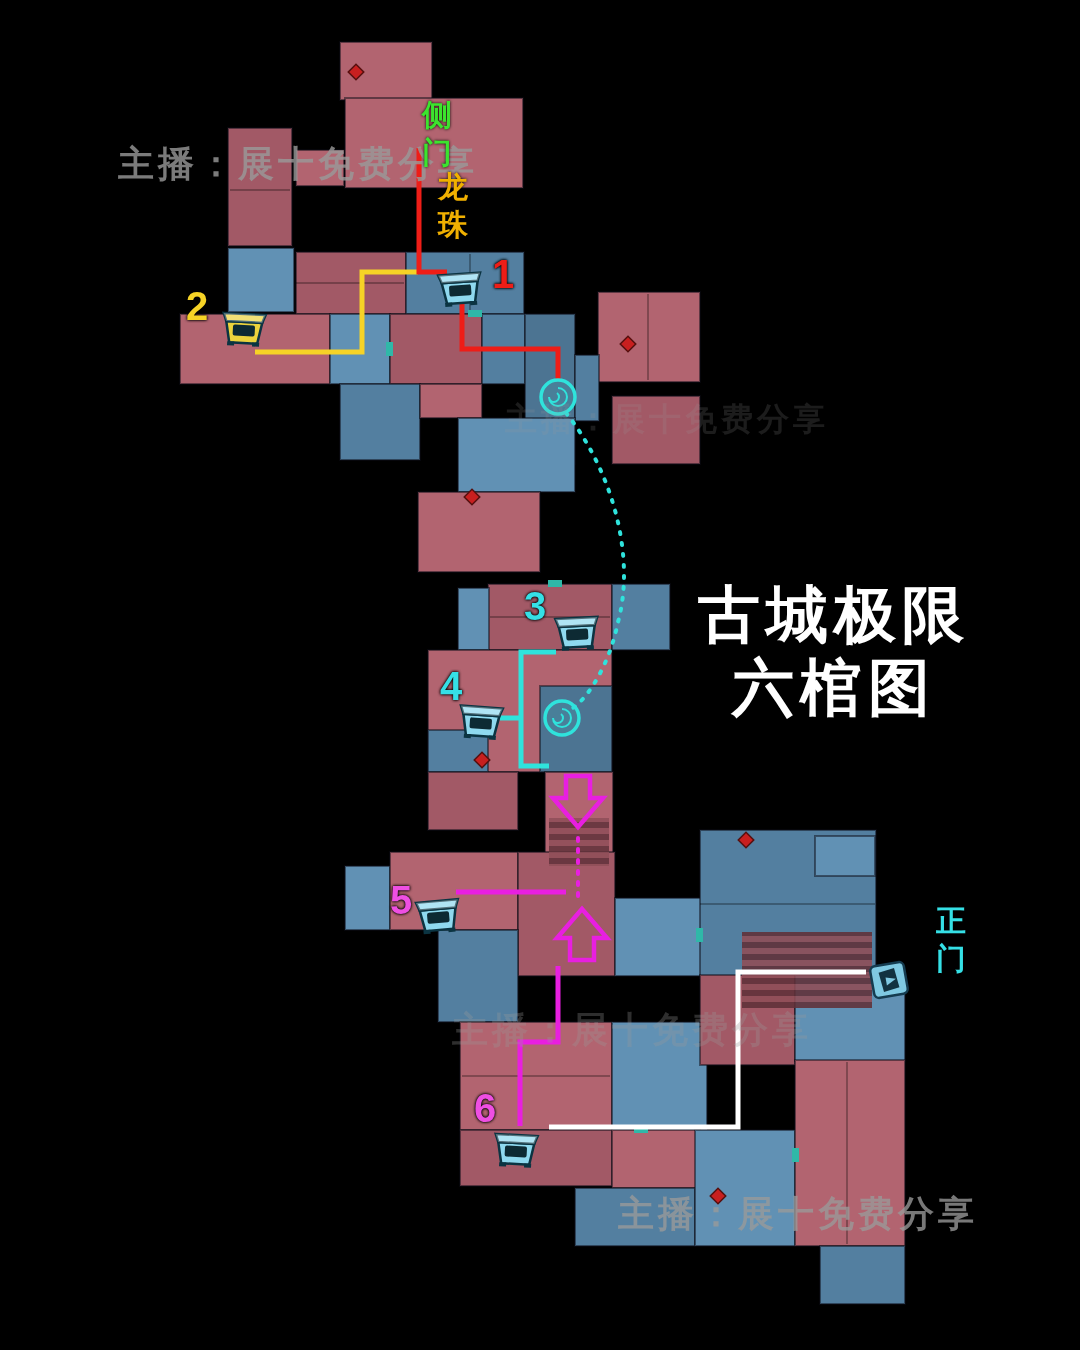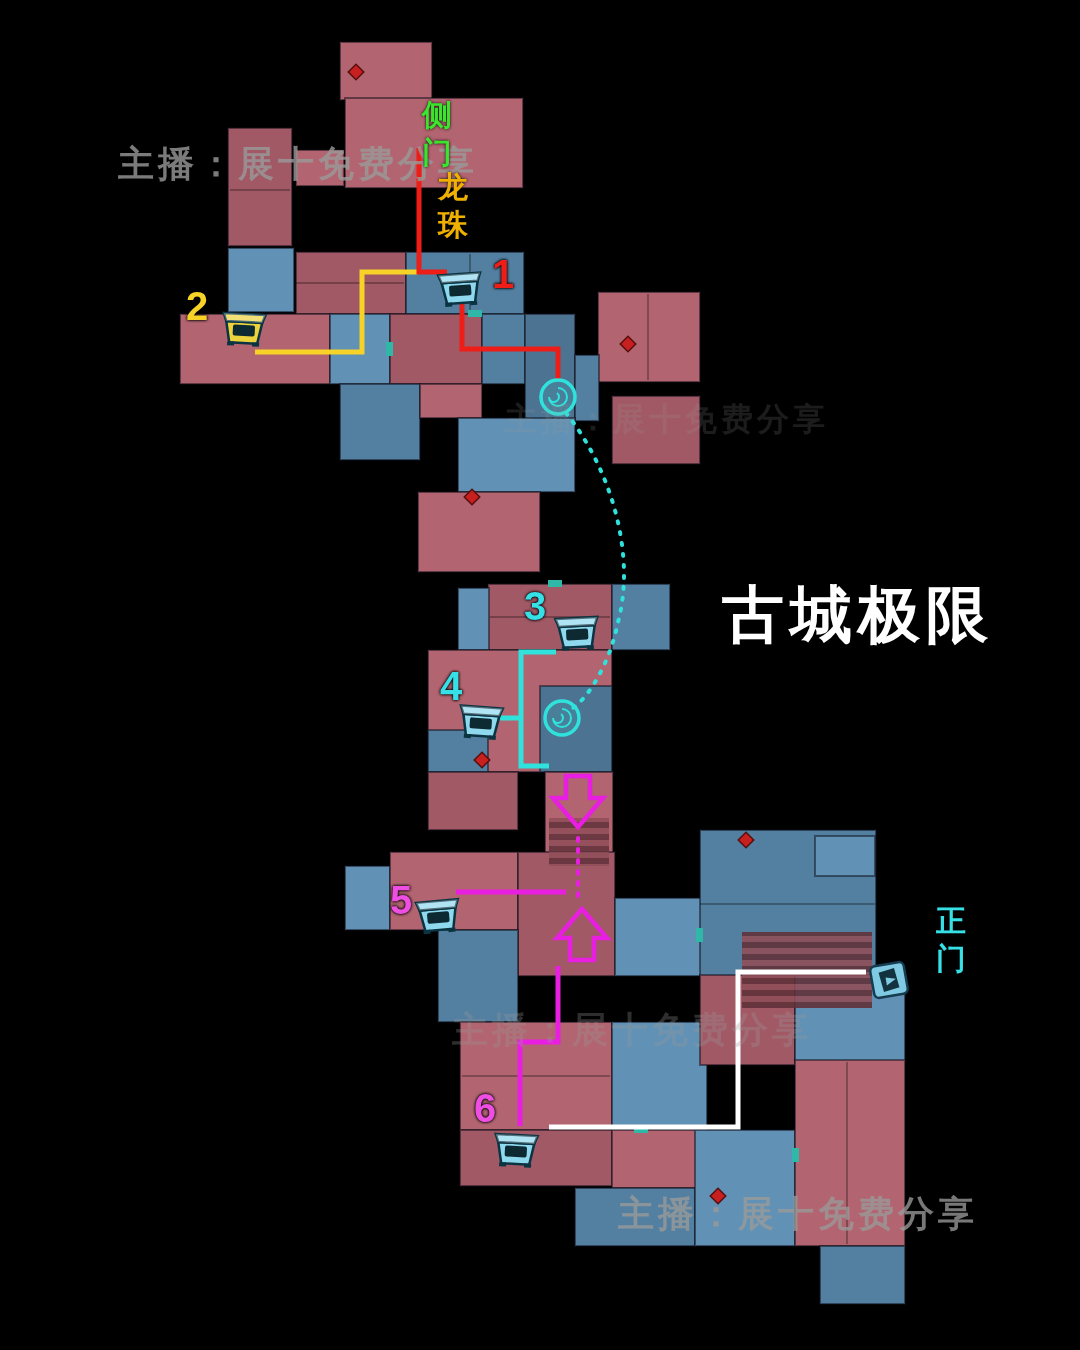--- a/index.html
+++ b/index.html
@@ -23,21 +23,21 @@
   .num{
     position:absolute;font-size:40px;font-weight:bold;
     text-shadow:0 0 3px #000,0 0 3px #000;line-height:1;
   }
   .vlabel{
     position:absolute;width:34px;font-size:30px;font-weight:bold;line-height:38px;
     text-align:center;word-break:break-all;text-shadow:0 0 3px #000;
   }
   .title{
     position:absolute;color:#fff;font-weight:bold;font-size:62px;
-    text-align:right;line-height:1.18;letter-spacing:6px;text-shadow:0 0 4px #000;
+    text-align:center;line-height:1.18;letter-spacing:6px;text-shadow:0 0 4px #000;
   }
   .footer{
     position:absolute;color:#fff;font-weight:bold;font-size:30px;letter-spacing:2px;
     white-space:nowrap;
   }
 </style>
 </head>
 <body>
 
 <div class="stage">
@@ -170,20 +170,21 @@
     <use href="#gate" transform="translate(889,980)"></use>
   </svg>
 
   <div class="watermark" style="left:118px;top:140px;opacity:.8">主播：展十免费分享</div>
   <div class="watermark" style="left:505px;top:398px;opacity:.18;font-size:32px">主播：展十免费分享</div>
   <div class="watermark" style="left:452px;top:1006px;opacity:.3">主播：展十免费分享</div>
   <div class="watermark" style="left:618px;top:1190px;opacity:.78">主播：展十免费分享</div>
 
   <div class="title" style="left:674px;top:578px;width:320px">
     <div>古城极限</div>
+    <div>六棺图</div>
   </div>
 
   <div class="vlabel" style="left:420px;top:96px;color:var(--label_green,#3ce42e)">侧门</div>
   <div class="vlabel" style="left:436px;top:168px;color:var(--label_orange,#f0b000)">龙珠</div>
   <div class="vlabel" style="left:934px;top:902px;color:var(--label_cyan,#35e0e6)">正门</div>
 
   <div class="num" style="left:492px;top:254px;color:var(--route_red,#ee1d17)">1</div>
   <div class="num" style="left:186px;top:286px;color:var(--route_yellow,#f6d326)">2</div>
   <div class="num" style="left:524px;top:586px;color:var(--label_cyan,#35e0e6)">3</div>
   <div class="num" style="left:440px;top:666px;color:var(--label_cyan,#35e0e6)">4</div>

